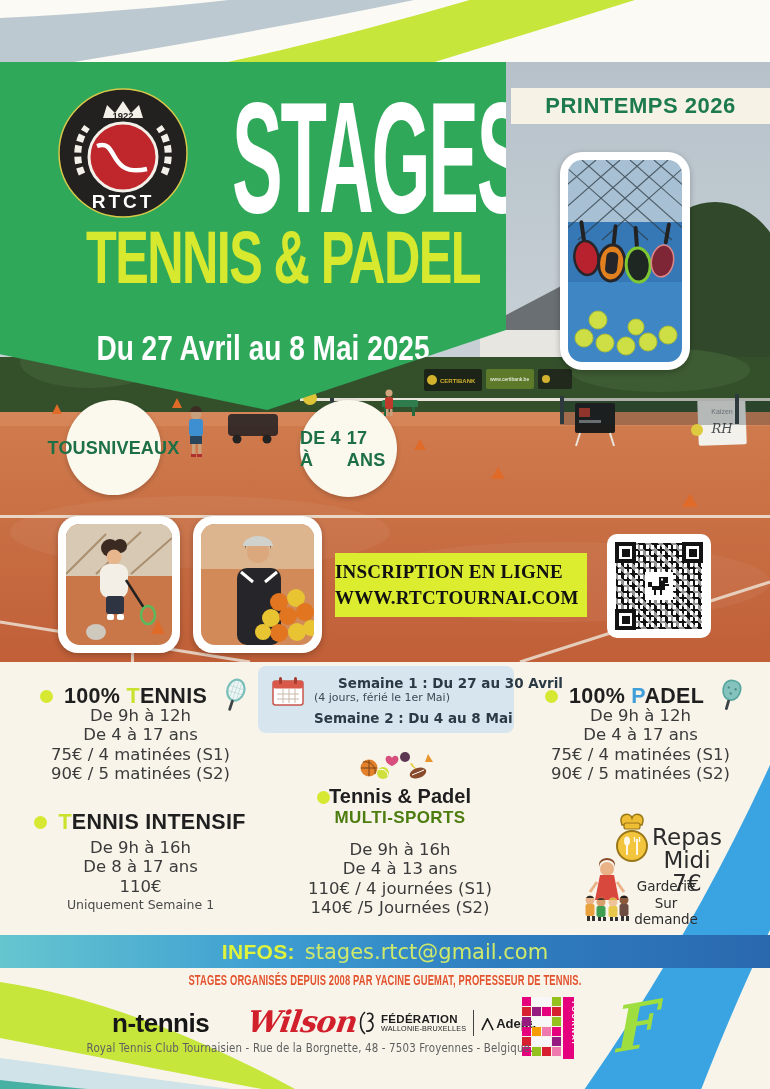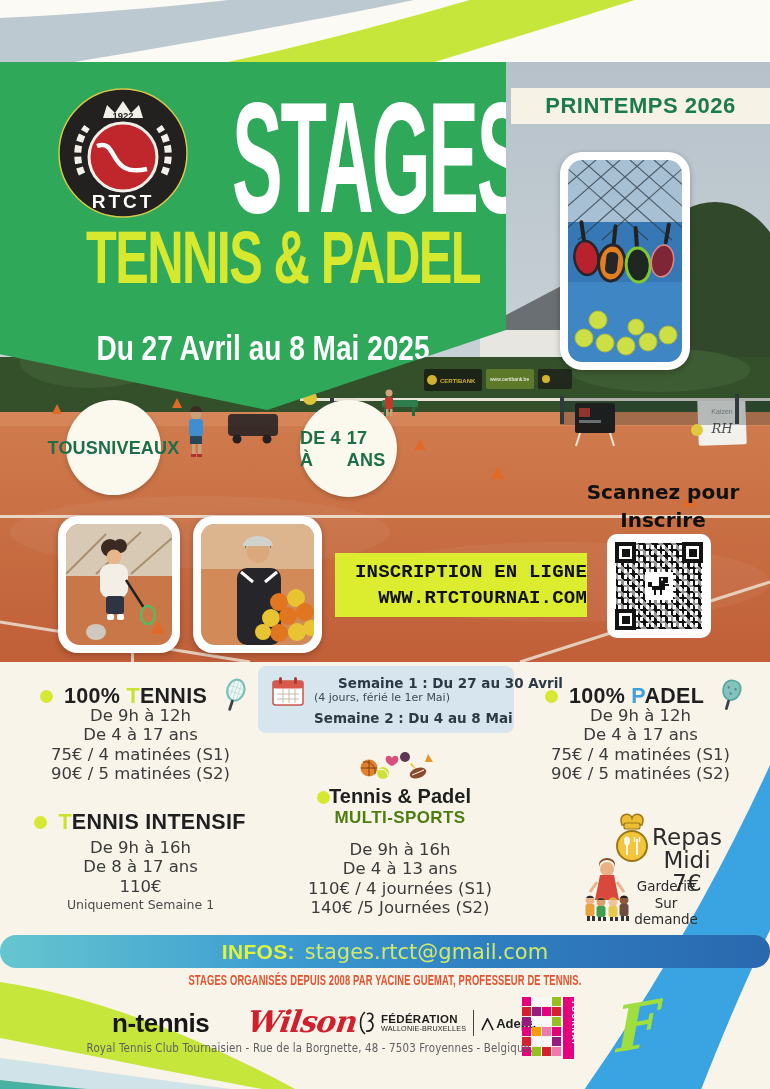--- a/index.html
+++ b/index.html
@@ -40,22 +40,22 @@
   #qr .noise{position:absolute;inset:9px;background-image:
       repeating-linear-gradient(45deg,rgba(255,255,255,.55) 0 4px,transparent 4px 9px),
       repeating-linear-gradient(90deg,#131313 0 2.5px,transparent 2.5px 5.5px),
       repeating-linear-gradient(0deg,#131313 0 2.5px,#fff 2.5px 6px);}
   .finder{position:absolute;width:13px;height:13px;border:4px solid #131313;background:#fff;}
   .finder::after{content:"";position:absolute;inset:2.5px;background:#131313;}
   #qr .dino-patch{position:absolute;left:38px;top:38px;width:28px;height:28px;background:#fff;
     display:flex;align-items:center;justify-content:center;}
 
   #inscription-box{position:absolute;left:335px;top:553px;width:252px;height:64px;background:#dcec2f;
-    color:#111;font-weight:800;font-size:19px;line-height:26px;text-align:right;padding-top:6px;
-    box-sizing:border-box;letter-spacing:.2px;font-family:Liberation Mono, monospace;}
+    color:#111;font-weight:800;font-size:19px;line-height:26px;text-align:left;padding-top:6px;
+    box-sizing:border-box;letter-spacing:.2px;font-family:Liberation Serif, serif;}
 
   
   .ptitle{position:absolute;display:flex;align-items:center;justify-content:center;gap:11px;
     font-weight:800;font-size:21.5px;color:#1f1f1f;letter-spacing:.3px;white-space:nowrap;}
   .bullet{width:13px;height:13px;border-radius:50%;background:#d7e832;flex:0 0 auto;}
   .hl-y{color:#c9e22d;} .hl-b{color:#3f9fd8;}
   .plines{position:absolute;text-align:center;font-family:"DejaVu Sans",sans-serif;
     font-size:16.5px;color:#3b3b3b;line-height:19.4px;white-space:nowrap;}
   .pnote{font-size:12.5px;color:#4a4a4a;line-height:17px;}
 
@@ -67,21 +67,21 @@
 
   .ms-title1{position:absolute;left:285px;top:785px;width:230px;text-align:center;
     font-weight:800;font-size:20px;color:#1f1f1f;}
   .ms-title2{position:absolute;left:285px;top:808px;width:230px;text-align:center;
     font-weight:800;font-size:17px;color:#4d7c0f;letter-spacing:.4px;}
 
   .extra-label{position:absolute;text-align:center;color:#2c2c2c;font-family:"DejaVu Sans",sans-serif;}
 
   #infos-bar{position:absolute;left:0;top:935px;width:770px;height:33px;
     background:linear-gradient(90deg,#66c6cf 0%,#3e9ed2 35%,#2f80c1 62%,#2a68ae 100%);
-    display:flex;align-items:center;justify-content:center;gap:10px;border-radius:16px;}
+    display:flex;align-items:center;justify-content:center;gap:10px;}
   #infos-label{color:#dff23c;font-weight:800;font-size:21px;letter-spacing:.3px;}
   #infos-email{color:#cfe96b;font-weight:400;font-size:21px;font-family:"DejaVu Sans",sans-serif;}
 
   #organizer{position:absolute;left:0;top:971px;width:770px;text-align:center;color:#e2532e;
     font-weight:800;font-size:12px;letter-spacing:.2px;transform:scale(0.78,1.25);
     transform-origin:center top;white-space:nowrap;}
 
   #ntennis-logo{position:absolute;left:112px;top:1008px;font-weight:800;font-size:26px;color:#161616;
     letter-spacing:-.5px;}
   #wilson-logo{position:absolute;left:248px;top:1004px;font-family:"DejaVu Serif",serif;
@@ -335,24 +335,20 @@
           <circle cx="87" cy="92" r="9" fill="#e2751f"></circle>
         <circle cx="104" cy="88" r="9" fill="#e2751f"></circle>
           <circle cx="78" cy="109" r="9" fill="#e2751f"></circle>
         <circle cx="96" cy="108" r="9" fill="#e8c433"></circle>
           <circle cx="110" cy="104" r="8" fill="#e8c433"></circle>
         <circle cx="62" cy="108" r="8" fill="#e8c433"></circle>
       </g>
     </svg>
   </div>
 
-  <div id="scan-text" class="z4">
-    <div>Scannez pour</div>
-    <div>Inscrire</div>
-  </div>
 
   <div id="qr" class="z4">
     <div class="noise"></div>
     <div class="finder" style="left:8px;top:8px;"></div>
     <div class="finder" style="right:8px;top:8px;"></div>
     <div class="finder" style="left:8px;bottom:8px;"></div>
     <div class="dino-patch">
       <svg width="22" height="18" viewBox="0 0 22 18" fill="#131313">
         <rect x="11" y="0" width="9" height="6"></rect>
           <rect x="13" y="1.5" width="2" height="2" fill="#fff"></rect>

